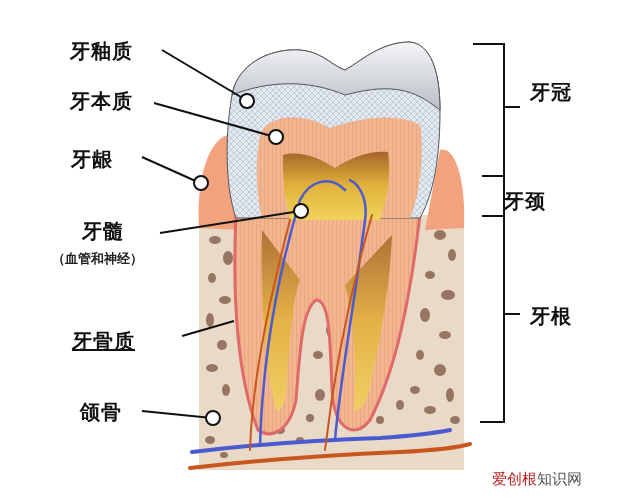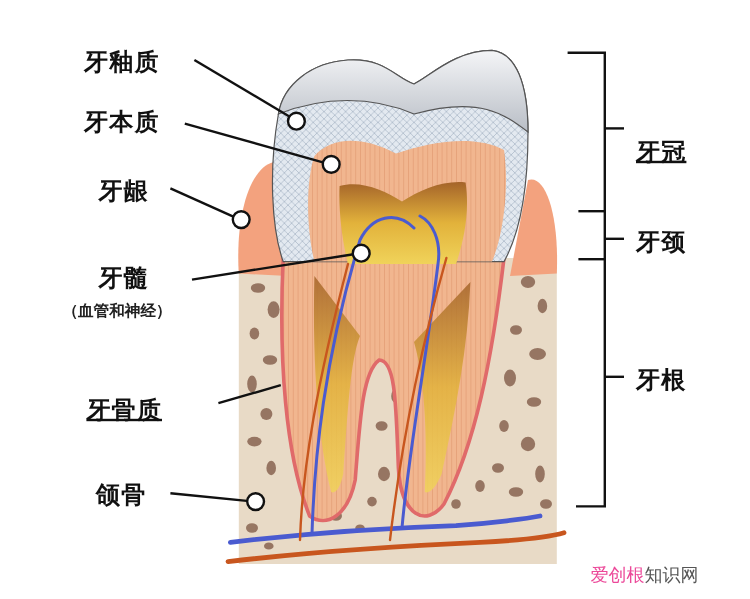--- a/index.html
+++ b/index.html
@@ -2,21 +2,21 @@
 <html><head>
 <meta charset="utf-8">
 <style>
   html, body { margin: 0; padding: 0; background: #ffffff; }
   body { width: 625px; height: 499px; position: relative; overflow: hidden;
          font-family: "DejaVu Sans", "Liberation Sans", sans-serif; }
   #stage { position: absolute; left: 0; top: 0; width: 625px; height: 499px; }
   .label { position: absolute; font-size: 20px; font-weight: bold; color: #111111; white-space: nowrap; letter-spacing: 1px; }
   .sublabel { position: absolute; font-size: 13px; color: #222222; white-space: nowrap; font-weight: bold; }
   .watermark { position: absolute; left: 492px; top: 470px; font-size: 15px; white-space: nowrap; }
-  .wm-a { color: #ec4899; }
+  .wm-a { color: #b91c1c; }
   .wm-b { color: #555555; }
 </style>
 </head>
 <body>
 
 <div id="stage">
   <svg width="625" height="499" viewBox="0 0 625 499">
     <defs>
       <pattern id="enamelPat" width="6" height="6" patternUnits="userSpaceOnUse">
         <rect width="6" height="6" fill="#e3e9f0"></rect>
@@ -124,28 +124,28 @@
       <line x1="482" y1="216" x2="504" y2="216"></line>
       <line x1="504" y1="107" x2="520" y2="107"></line>
       <line x1="504" y1="199" x2="520" y2="199"></line>
       <line x1="504" y1="314" x2="520" y2="314"></line>
     </g>
   </svg>
 
   
   <div class="label" style="left:70px;top:38px;">牙釉质</div>
   <div class="label" style="left:70px;top:88px;text-align:center;">牙本质</div>
-  <div class="label" style="left:82px;top:146px;">牙龈</div>
+  <div class="label" style="left:71px;top:146px;">牙龈</div>
   <div class="label" style="left:82px;top:218px;font-family:Liberation Mono, monospace;">牙髓</div>
   <div class="sublabel" style="left:52px;top:250px;">（血管和神经）</div>
   <div class="label" style="left:72px;top:328px;text-decoration:underline;">牙骨质</div>
   <div class="label" style="left:80px;top:399px;">颌骨</div>
 
   
-  <div class="label" style="left:530px;top:113px;text-decoration:underline;">牙冠</div>
-  <div class="label" style="left:530px;top:188px;">牙颈</div>
+  <div class="label" style="left:530px;top:79px;">牙冠</div>
+  <div class="label" style="left:504px;top:188px;">牙颈</div>
   <div class="label" style="left:530px;top:303px;">牙根</div>
 
   
   <div class="watermark">
     <span class="wm-a">爱创根</span><span class="wm-b">知识网</span>
   </div>
 </div>
 
 </body></html>

